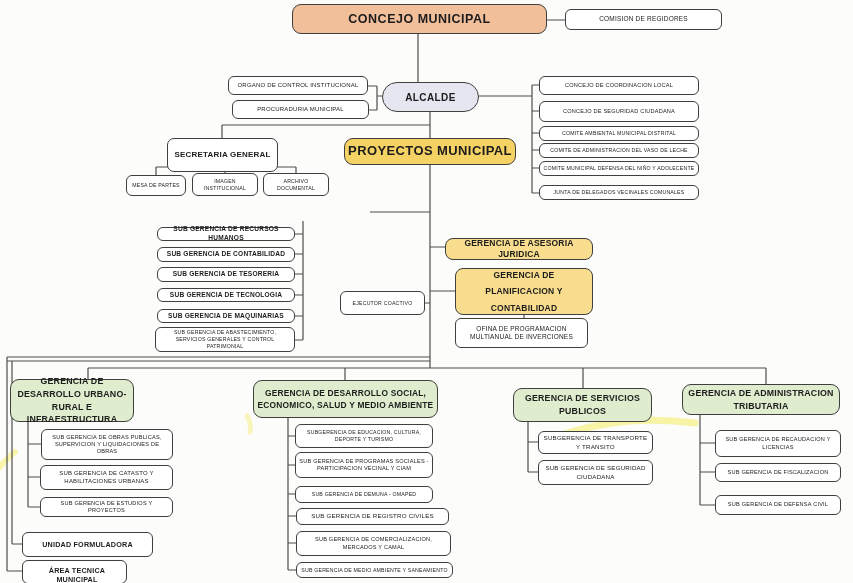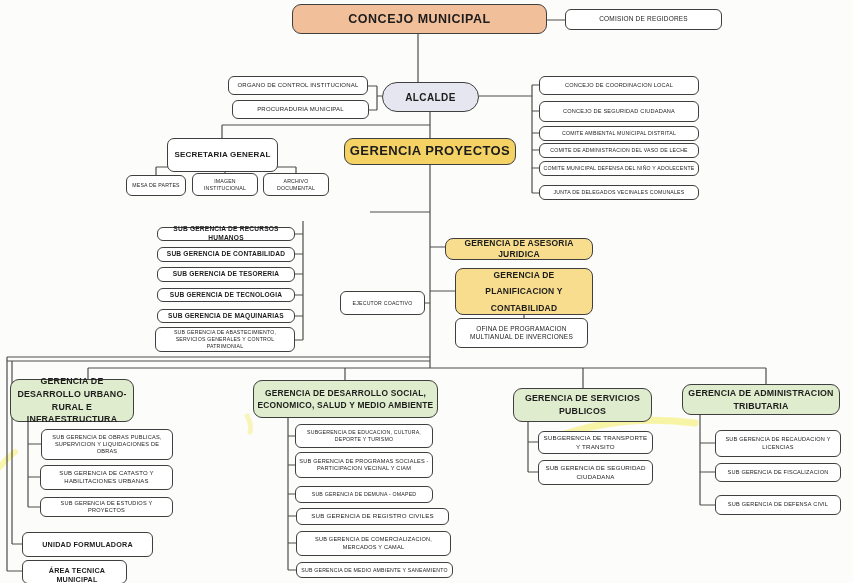--- a/index.html
+++ b/index.html
@@ -86,21 +86,21 @@
   <div class="box b-xs" style="left:539px;top:126px;width:160px;height:15px">COMITE AMBIENTAL MUNICIPAL DISTRITAL</div>
   <div class="box b-xs" style="left:539px;top:143px;width:160px;height:15px">COMITE DE ADMINISTRACION DEL VASO DE LECHE</div>
   <div class="box b-xs" style="left:539px;top:161px;width:160px;height:15px">COMITE MUNICIPAL DEFENSA DEL NIÑO Y ADOLECENTE</div>
   <div class="box b-xs" style="left:539px;top:185px;width:160px;height:15px">JUNTA DE DELEGADOS VECINALES COMUNALES</div>
 
   <div class="box b-sec" style="left:167px;top:138px;width:111px;height:34px">SECRETARIA GENERAL</div>
   <div class="box b-xs" style="left:126px;top:175px;width:60px;height:21px">MESA DE PARTES</div>
   <div class="box b-xs" style="left:192px;top:173px;width:66px;height:23px">IMAGEN INSTITUCIONAL</div>
   <div class="box b-xs" style="left:263px;top:173px;width:66px;height:23px">ARCHIVO DOCUMENTAL</div>
 
-  <div class="box gold b-gm" style="left:344px;top:138px;width:172px;height:27px">GERENCIA PROYECTOS</div>
+  <div class="box gold b-gm" style="left:344px;top:138px;width:172px;height:27px">PROYECTOS MUNICIPAL</div>
 
   <div class="box b-sub" style="left:157px;top:227px;width:138px;height:14px">SUB GERENCIA DE RECURSOS HUMANOS</div>
   <div class="box b-sub" style="left:157px;top:247px;width:138px;height:15px">SUB GERENCIA DE CONTABILIDAD</div>
   <div class="box b-sub" style="left:157px;top:267px;width:138px;height:15px">SUB GERENCIA DE TESORERIA</div>
   <div class="box b-sub" style="left:157px;top:288px;width:138px;height:14px">SUB GERENCIA DE TECNOLOGIA</div>
   <div class="box b-sub" style="left:157px;top:309px;width:138px;height:14px">SUB GERENCIA DE MAQUINARIAS</div>
   <div class="box b-xs" style="left:155px;top:327px;width:140px;height:25px">SUB GERENCIA DE ABASTECIMIENTO, SERVICIOS GENERALES Y CONTROL PATRIMONIAL</div>
 
   <div class="box b-xs" style="left:340px;top:291px;width:85px;height:24px">EJECUTOR COACTIVO</div>
   <div class="box lgold b-mid" style="left:445px;top:238px;width:148px;height:22px">GERENCIA DE ASESORIA JURIDICA</div>

